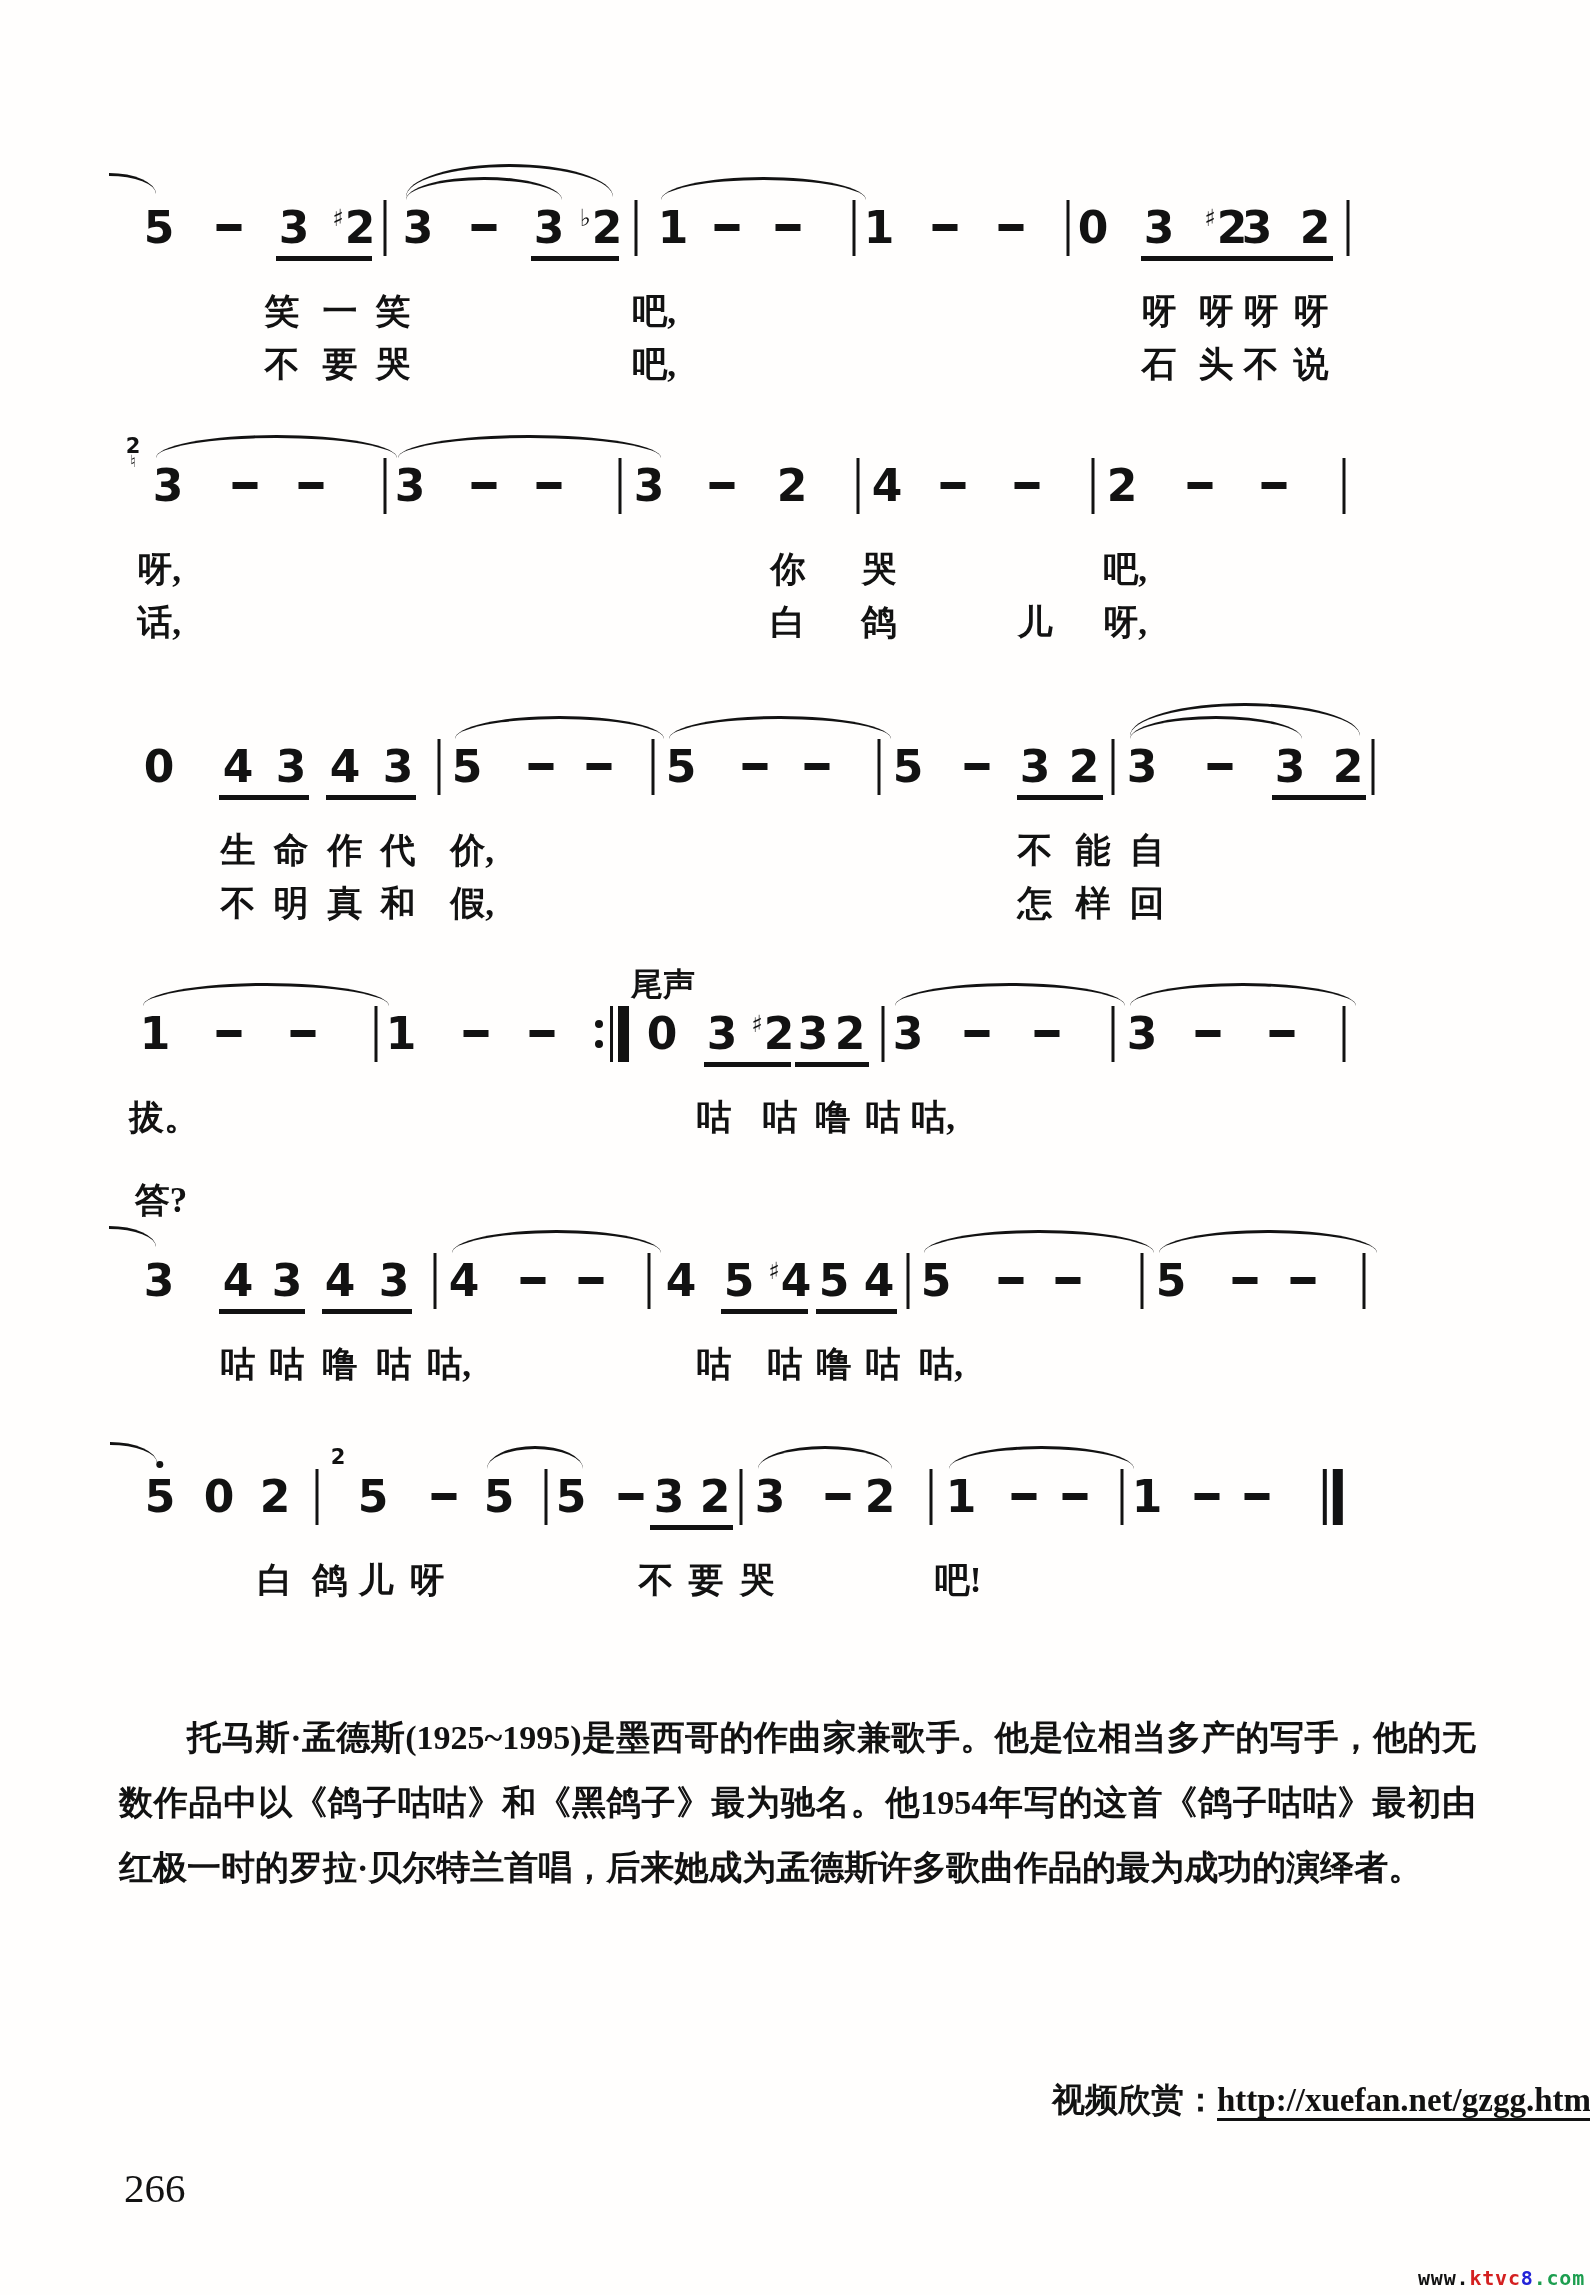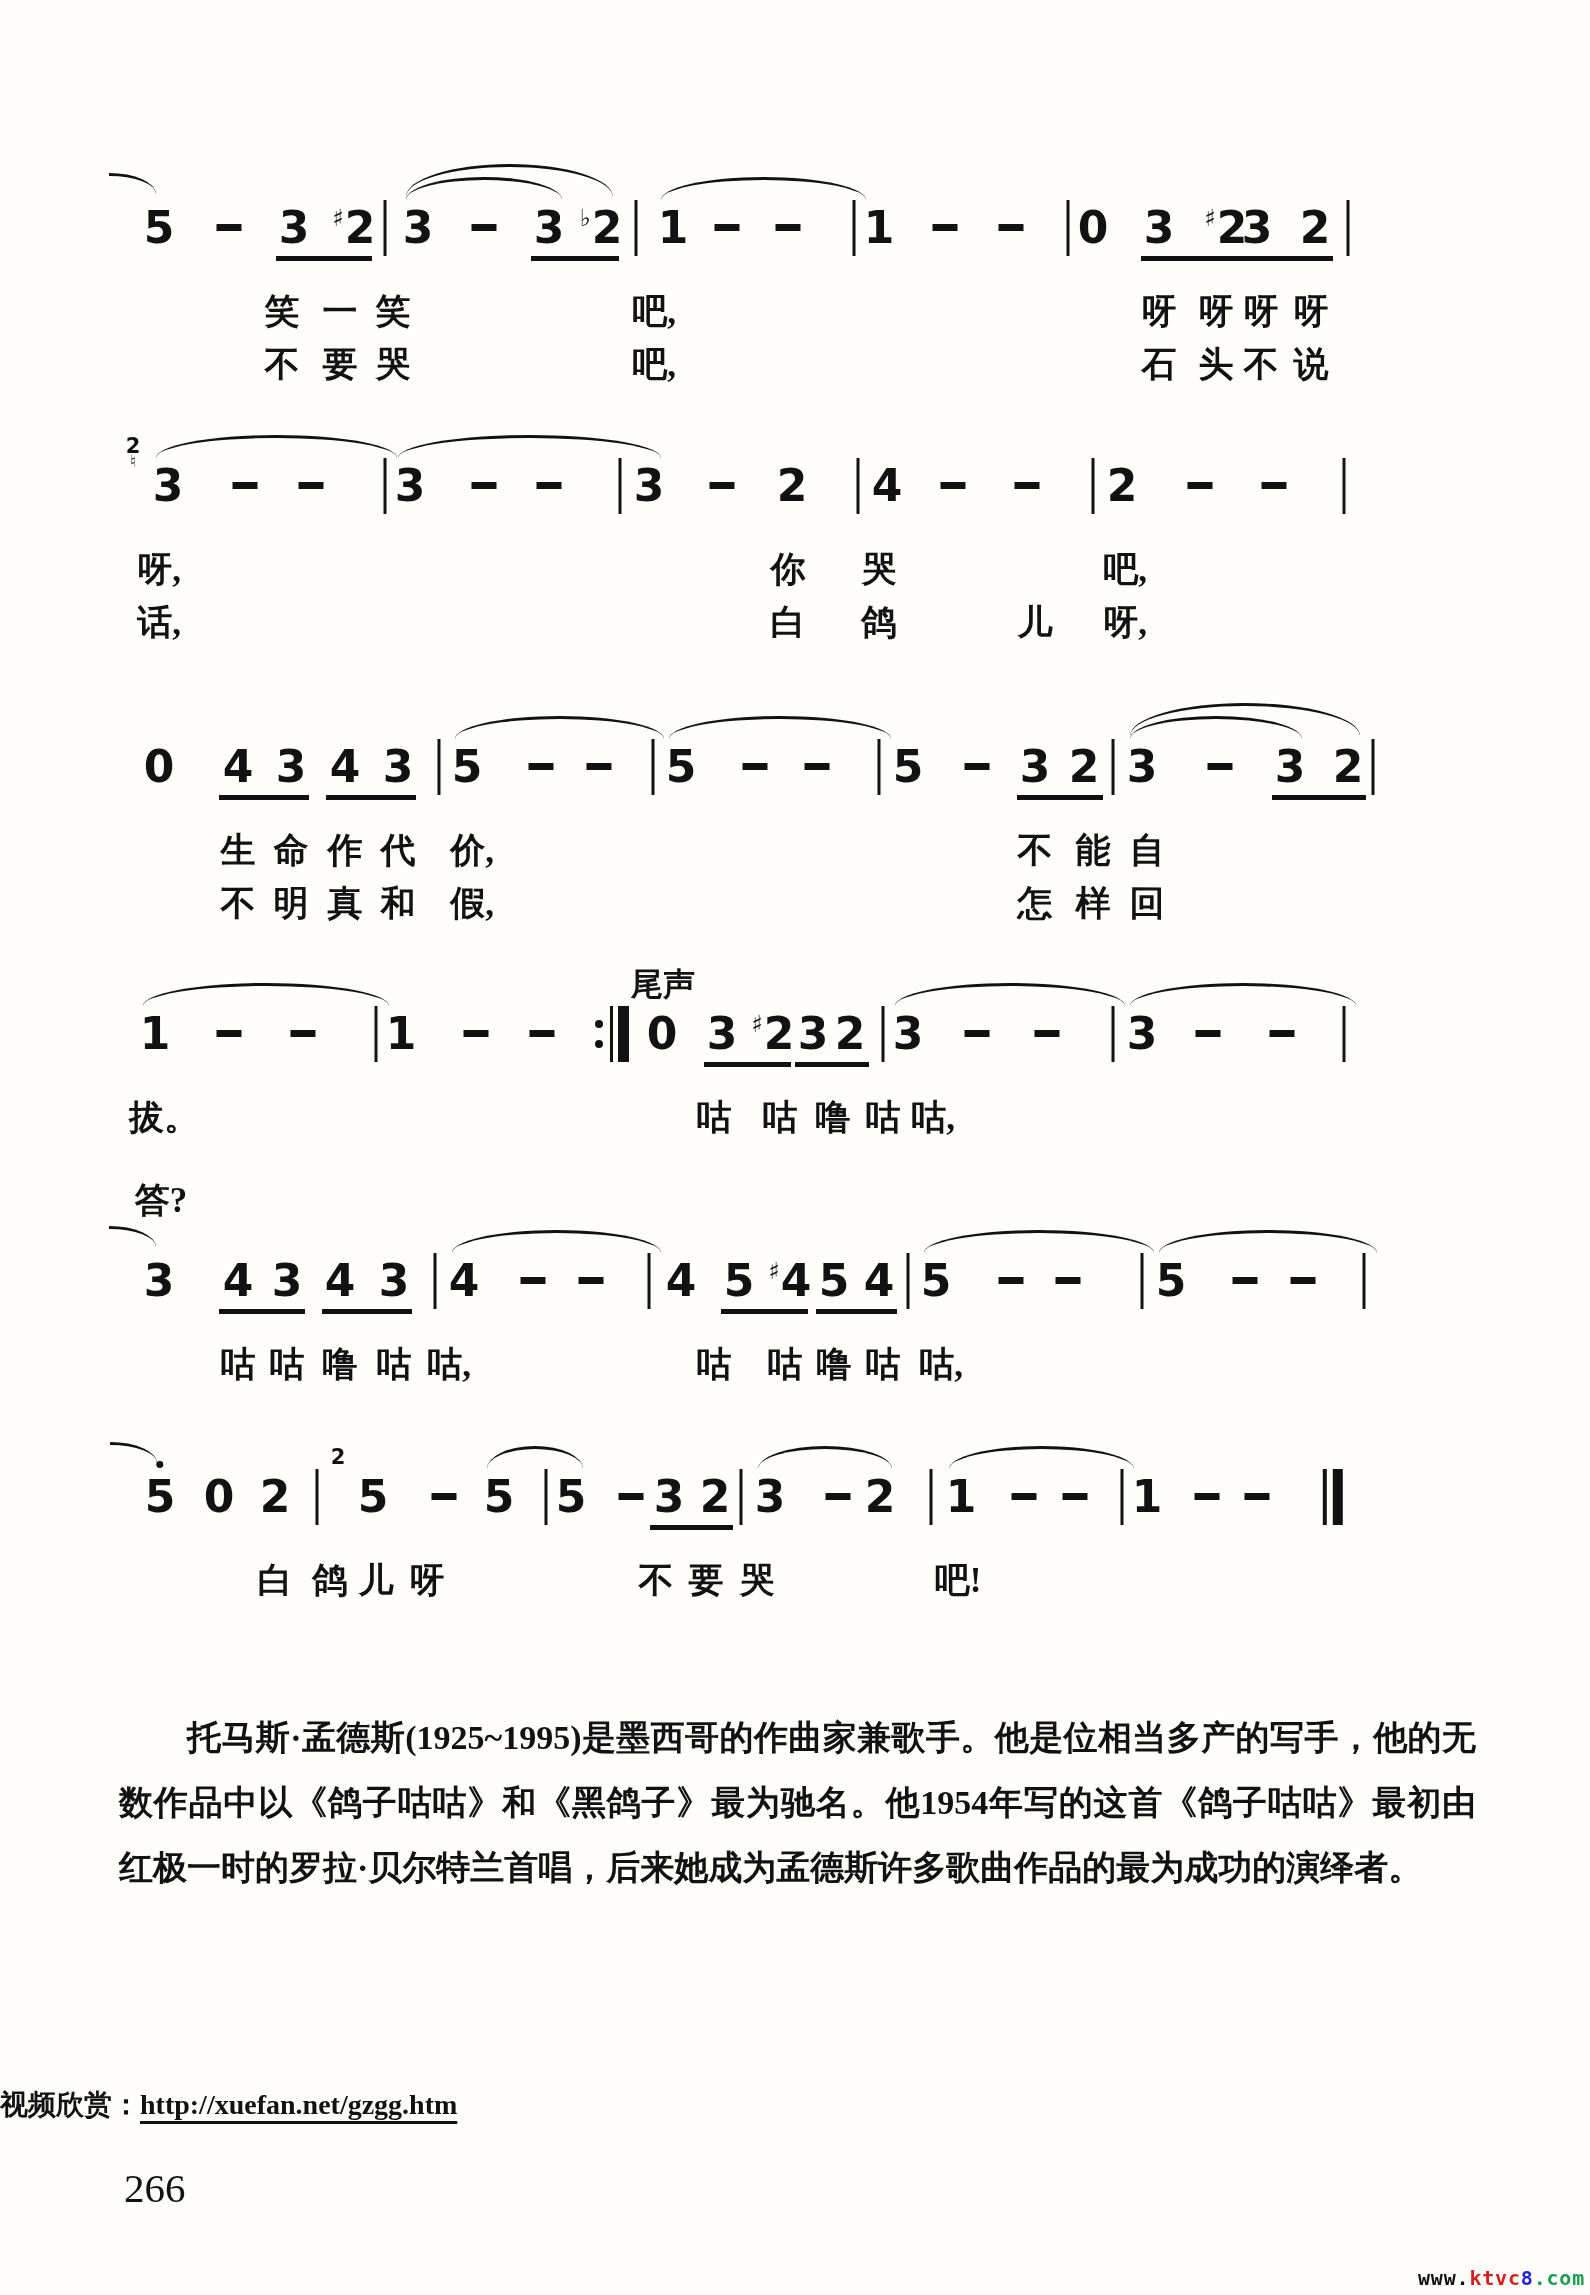--- a/index.html
+++ b/index.html
@@ -29,21 +29,21 @@
   .repeatbar .thin{width:3px;height:56px;background:#121212;margin-right:5.3px;}
   .repeatbar .thick,.finalbar .thick{width:10.6px;height:56px;background:#121212;}
   .finalbar{position:absolute;transform:translateX(-50%);top:-3px;height:56px;display:flex;}
   .finalbar .thin{width:3.8px;height:56px;background:#121212;margin-right:6px;}
   .lyr{position:absolute;transform:translateX(-50%);font-size:35px;font-weight:bold;
        font-family:"Liberation Serif",serif;white-space:nowrap;}
   .coda{position:absolute;transform:translateX(-50%);top:-46px;font-size:32px;font-weight:bold;}
   
   .para{position:absolute;left:103px;width:1357px;margin:16px;font-size:34px;line-height:65px;
         text-align:justify;text-indent:2em;font-weight:bold;}
-  .linkline{position:absolute;left:0;width:100%;text-align:left;font-size:28px;font-weight:bold;margin-top:8px;}
+  .linkline{position:absolute;left:0;width:100%;text-align:right;font-size:33px;font-weight:bold;}
   .linkline .url{color:#121212;text-decoration:underline;text-decoration-thickness:3px;text-underline-offset:6.8px;}
   .pagenum{position:absolute;left:124px;top:2164px;font-size:41px;font-weight:normal;}
   .watermark{position:absolute;right:6px;top:2266px;font-size:20px;font-weight:bold;
              font-family:"DejaVu Sans Mono",monospace;letter-spacing:0.8px;}
 </style>
 </head>
 <body>
 
 <div class="page">
   <div id="score">

